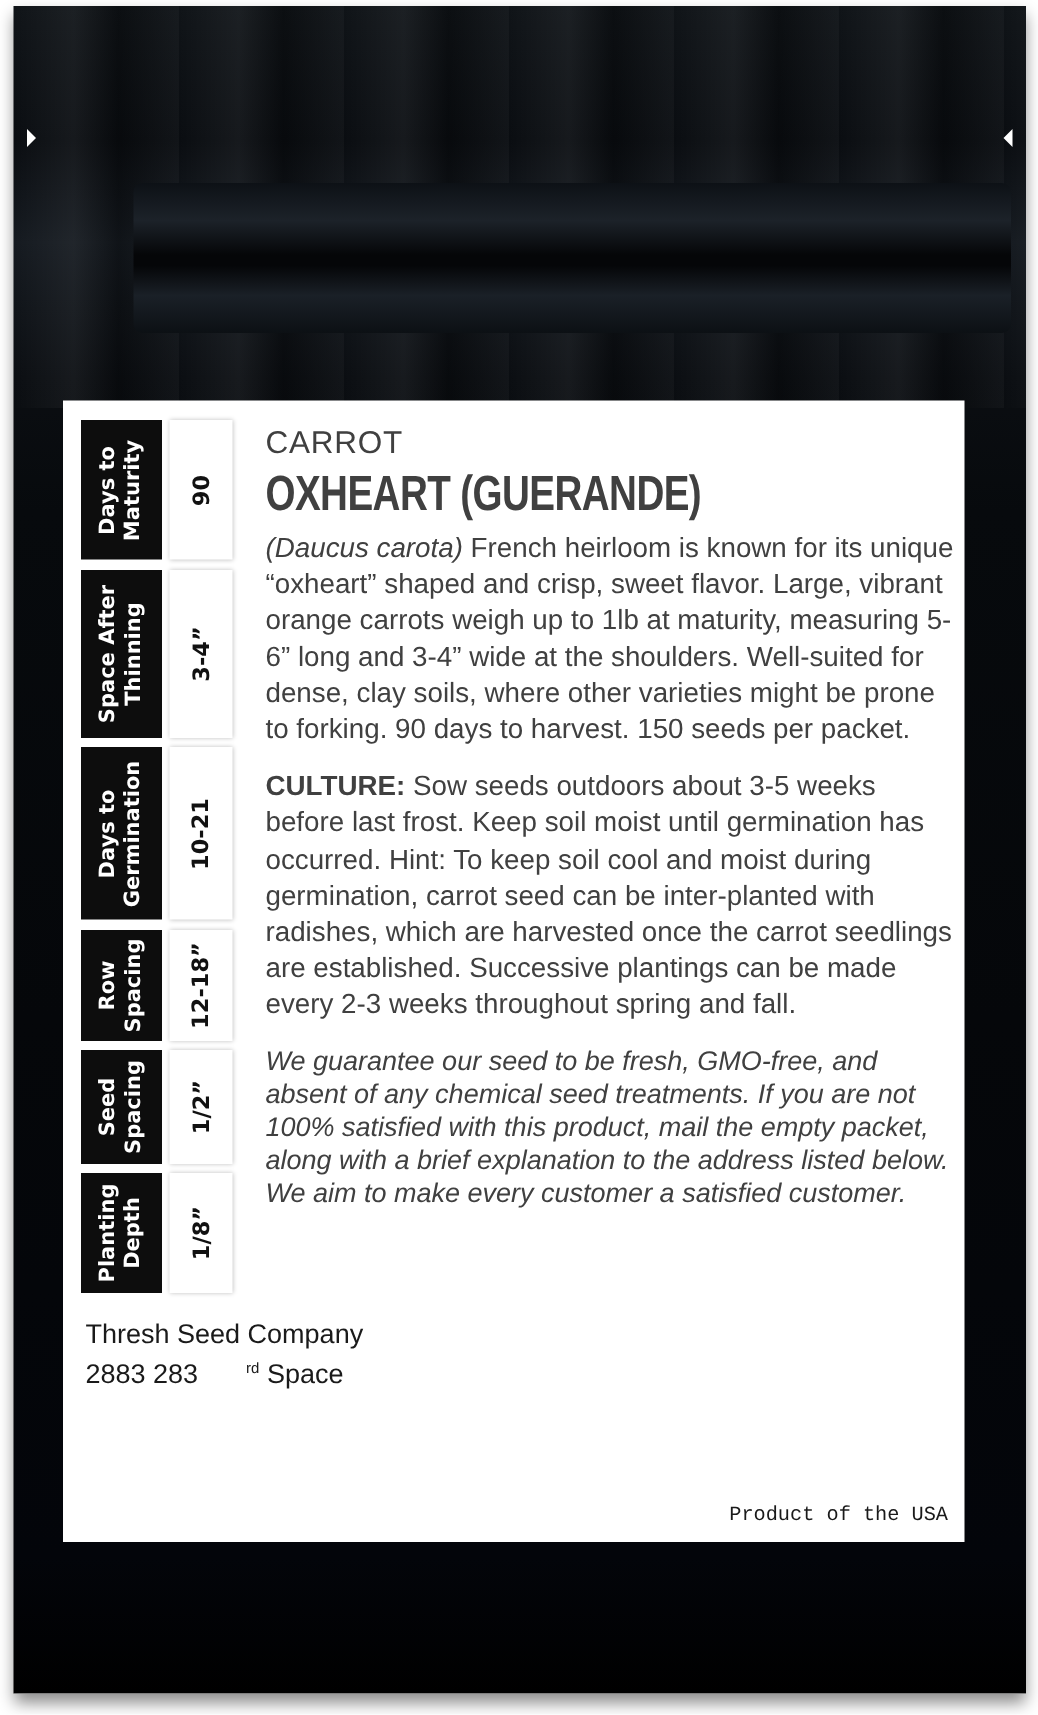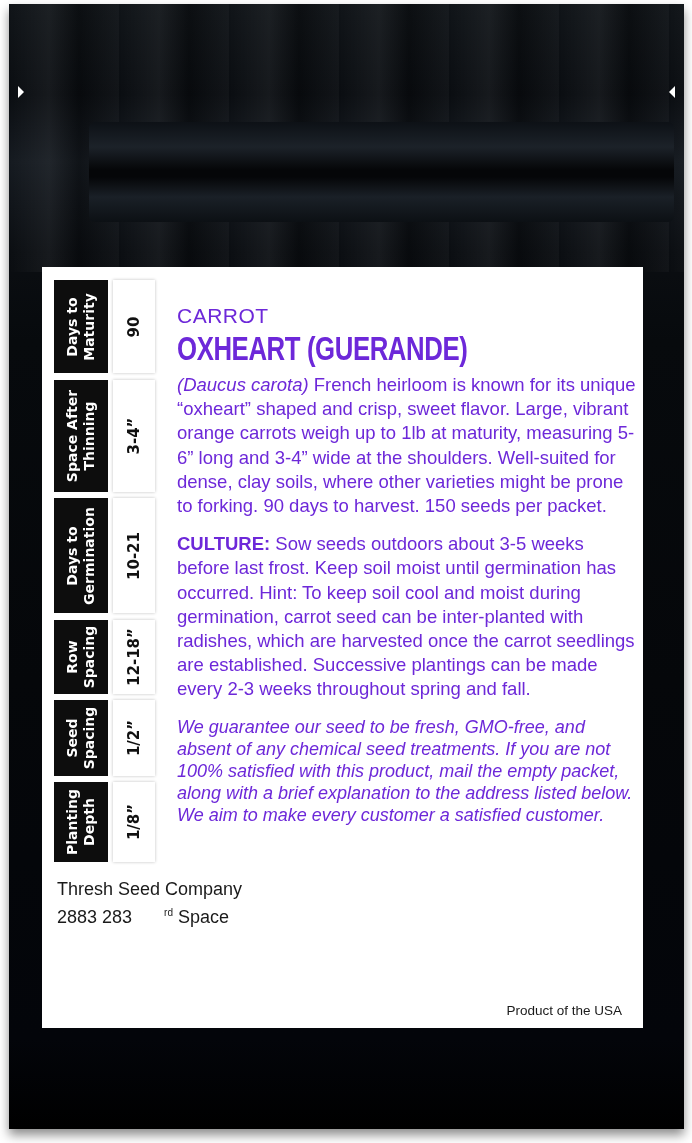--- a/index.html
+++ b/index.html
@@ -15,32 +15,32 @@
   .notch{position:absolute;top:82px;width:0;height:0;border-top:6px solid transparent;border-bottom:6px solid transparent;}
   .notch.l{left:9px;border-left:6px solid #fff;}
   .notch.r{right:9px;border-right:6px solid #fff;}
   .label{position:absolute;left:42px;top:267px;width:601px;height:761px;background:#fff;}
   .stat{position:absolute;}
   .stat .k{position:absolute;left:12px;width:54px;background:#0d0d0d;color:#fff;display:flex;align-items:center;justify-content:center;}
   .stat .v{position:absolute;left:71px;width:42px;background:#fff;color:#111;display:flex;align-items:center;justify-content:center;box-shadow:0 0 3px rgba(0,0,0,0.25);}
   .rot{transform:rotate(-90deg);white-space:nowrap;text-align:center;font-family:"DejaVu Sans",sans-serif;font-weight:bold;}
   .k .rot{font-size:14px;line-height:17px;}
   .v .rot{font-size:15px;}
-  .content{position:absolute;left:135px;top:36px;width:460px;color:#6d28d9;}
+  .content{position:absolute;left:135px;top:16px;width:460px;color:#404040;}
   .crop{font-size:21px;font-family:"Liberation Sans",sans-serif;letter-spacing:0.5px;margin:0;line-height:26px;}
   .variety{font-family:"Liberation Sans",sans-serif;font-weight:bold;font-size:33px;line-height:36px;margin:2px 0 6px 0;letter-spacing:-0.5px;transform:scaleX(0.78);transform-origin:left;white-space:nowrap;}
   .desc{font-family:"Liberation Sans",sans-serif;font-size:18.5px;line-height:24.2px;margin:0 0 14px 0;}
   .desc i{font-style:italic;text-align:right;}
   .culture b{font-weight:bold;}
   .guarantee{font-family:"Liberation Sans",sans-serif;font-style:italic;font-size:18px;line-height:22px;margin:0;}
   .footer{position:absolute;left:15px;top:610px;color:#1a1a1a;font-family:"Liberation Sans",sans-serif;}
   .footer .url{font-weight:bold;font-size:16.5px;line-height:22px;letter-spacing:0.3px;}
   .footer .line{font-size:18px;line-height:24px;}
   .footer sup{font-size:10px;margin-left:32px;}
-  .origin{position:absolute;right:21px;bottom:10px;font-family:Liberation Sans, sans-serif;font-size:13.5px;color:#1a1a1a;}
+  .origin{position:absolute;right:11px;bottom:10px;font-family:Liberation Mono, monospace;font-size:13.5px;color:#1a1a1a;}
 </style>
 </head>
 <body>
 
 <div class="packet">
   <div class="pleat"></div>
   <div class="zipper"></div>
   <div class="notch l"></div>
   <div class="notch r"></div>
 </div>

